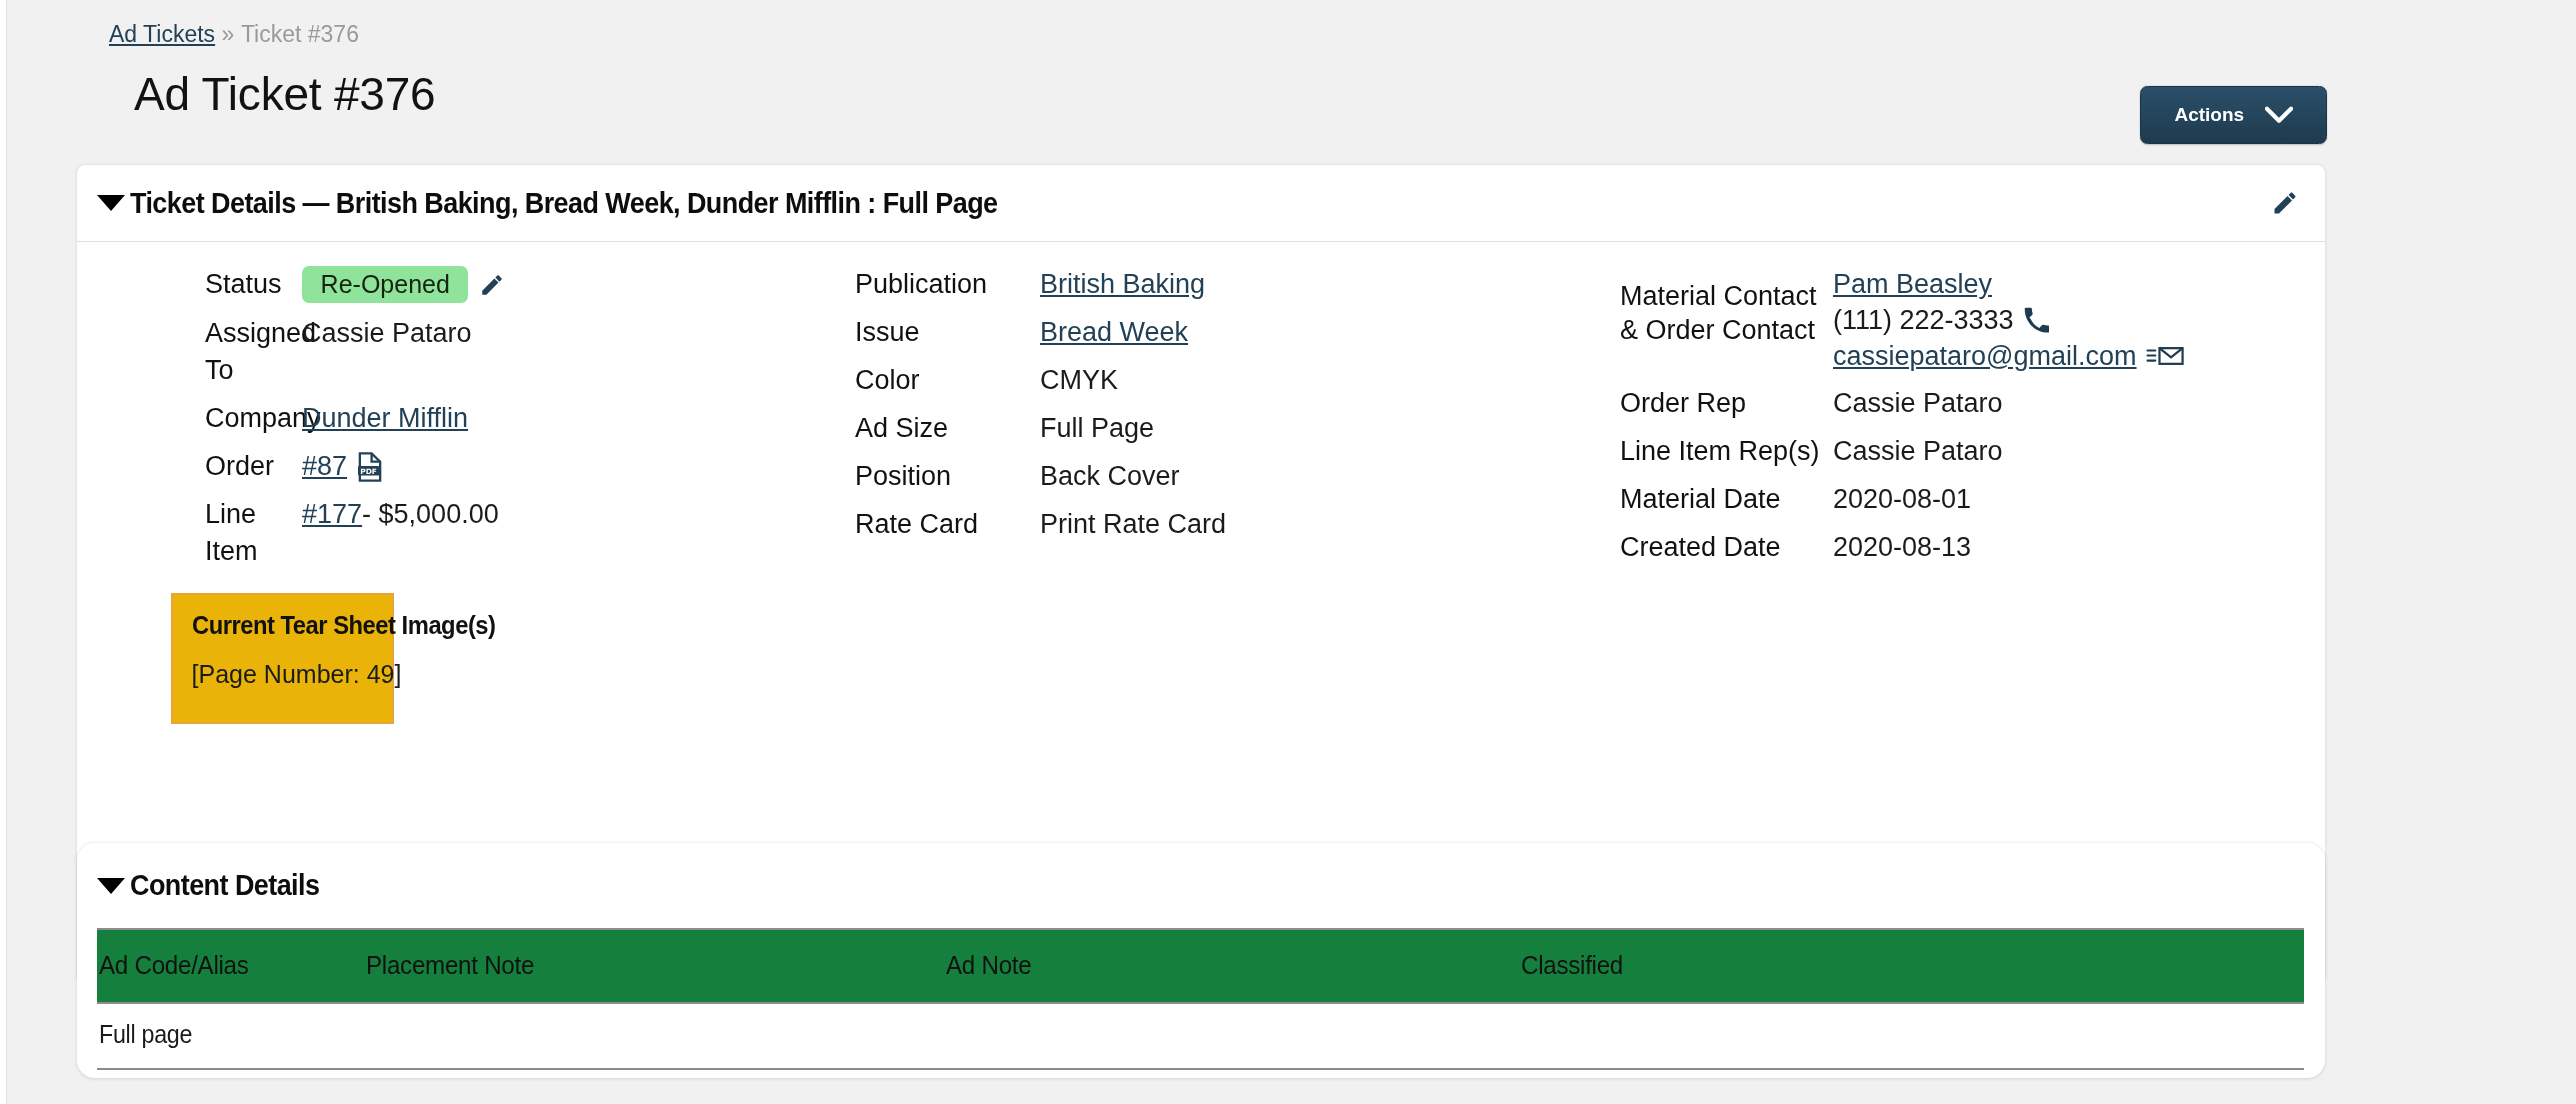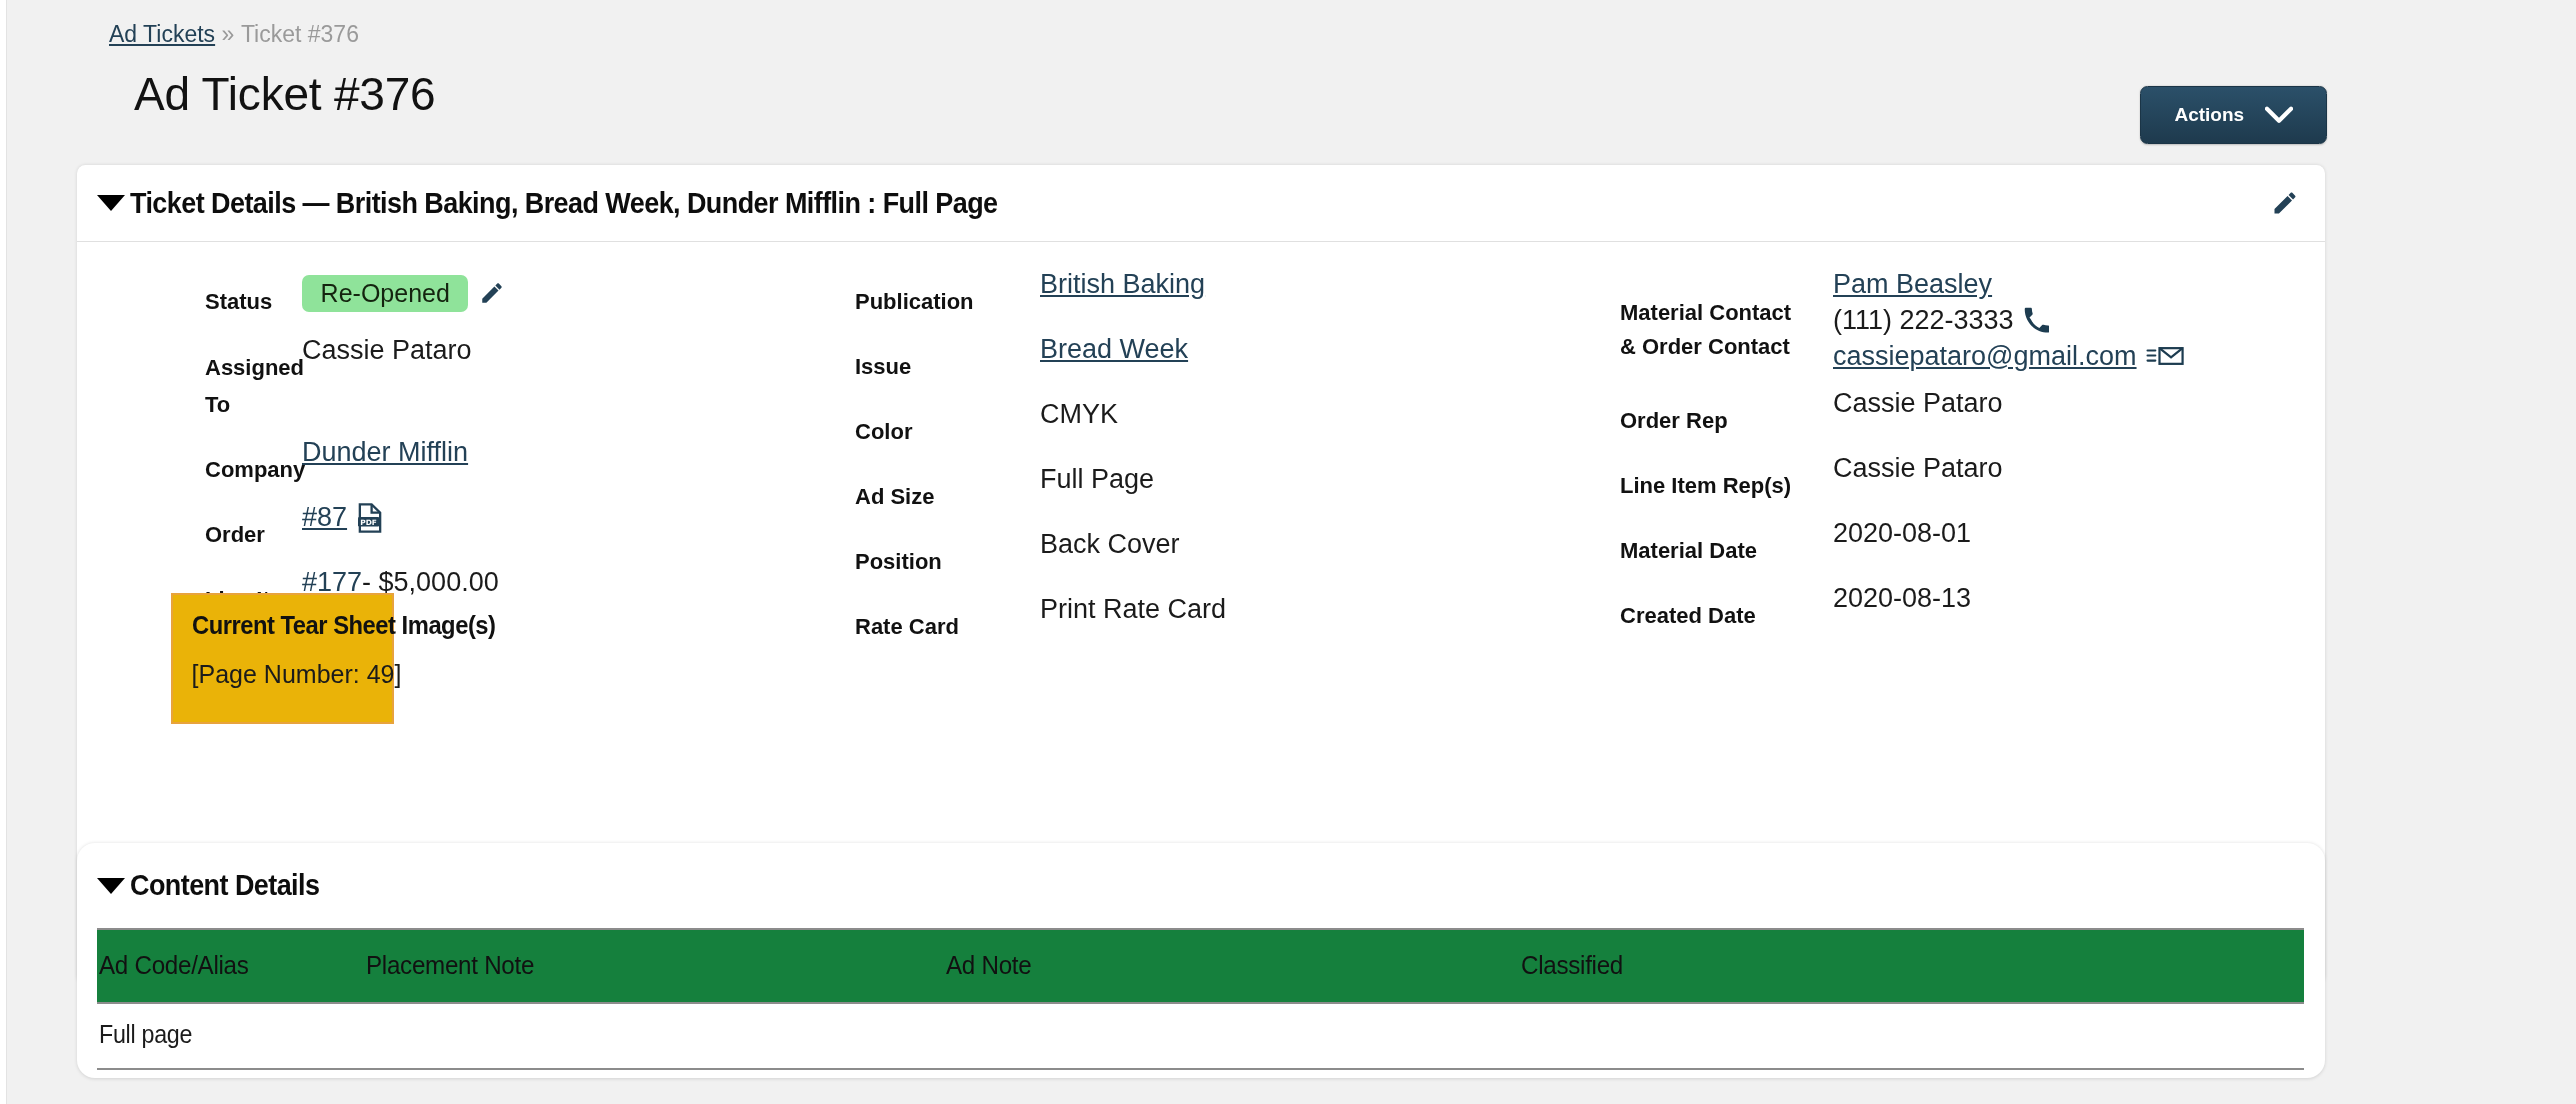--- a/index.html
+++ b/index.html
@@ -152,26 +152,25 @@
   .col-2 { left: 733px; width: 733px; }
   .col-3 { left: 1513px; width: 733px; }
 
   .row {
     display: flex;
     align-items: flex-start;
     margin-bottom: 11px;
     min-height: 37px;
   }
   .row .lbl {
-    font-size: 22px;
-    font-weight: 700;
+    font-size: 27px;
+    font-weight: 400;
     color: #111111;
     line-height: 37px;
     flex: 0 0 auto;
-    margin-top: 17px;
   }
   .col-1 .lbl { width: 225px; padding-left: 128px; }
   .col-2 .lbl { width: 230px; padding-left: 45px; }
   .col-3 .lbl { width: 243px; padding-left: 30px; }
 
   .row .val {
     font-size: 27px;
     color: #1b1b1b;
     line-height: 37px;
     display: flex;

